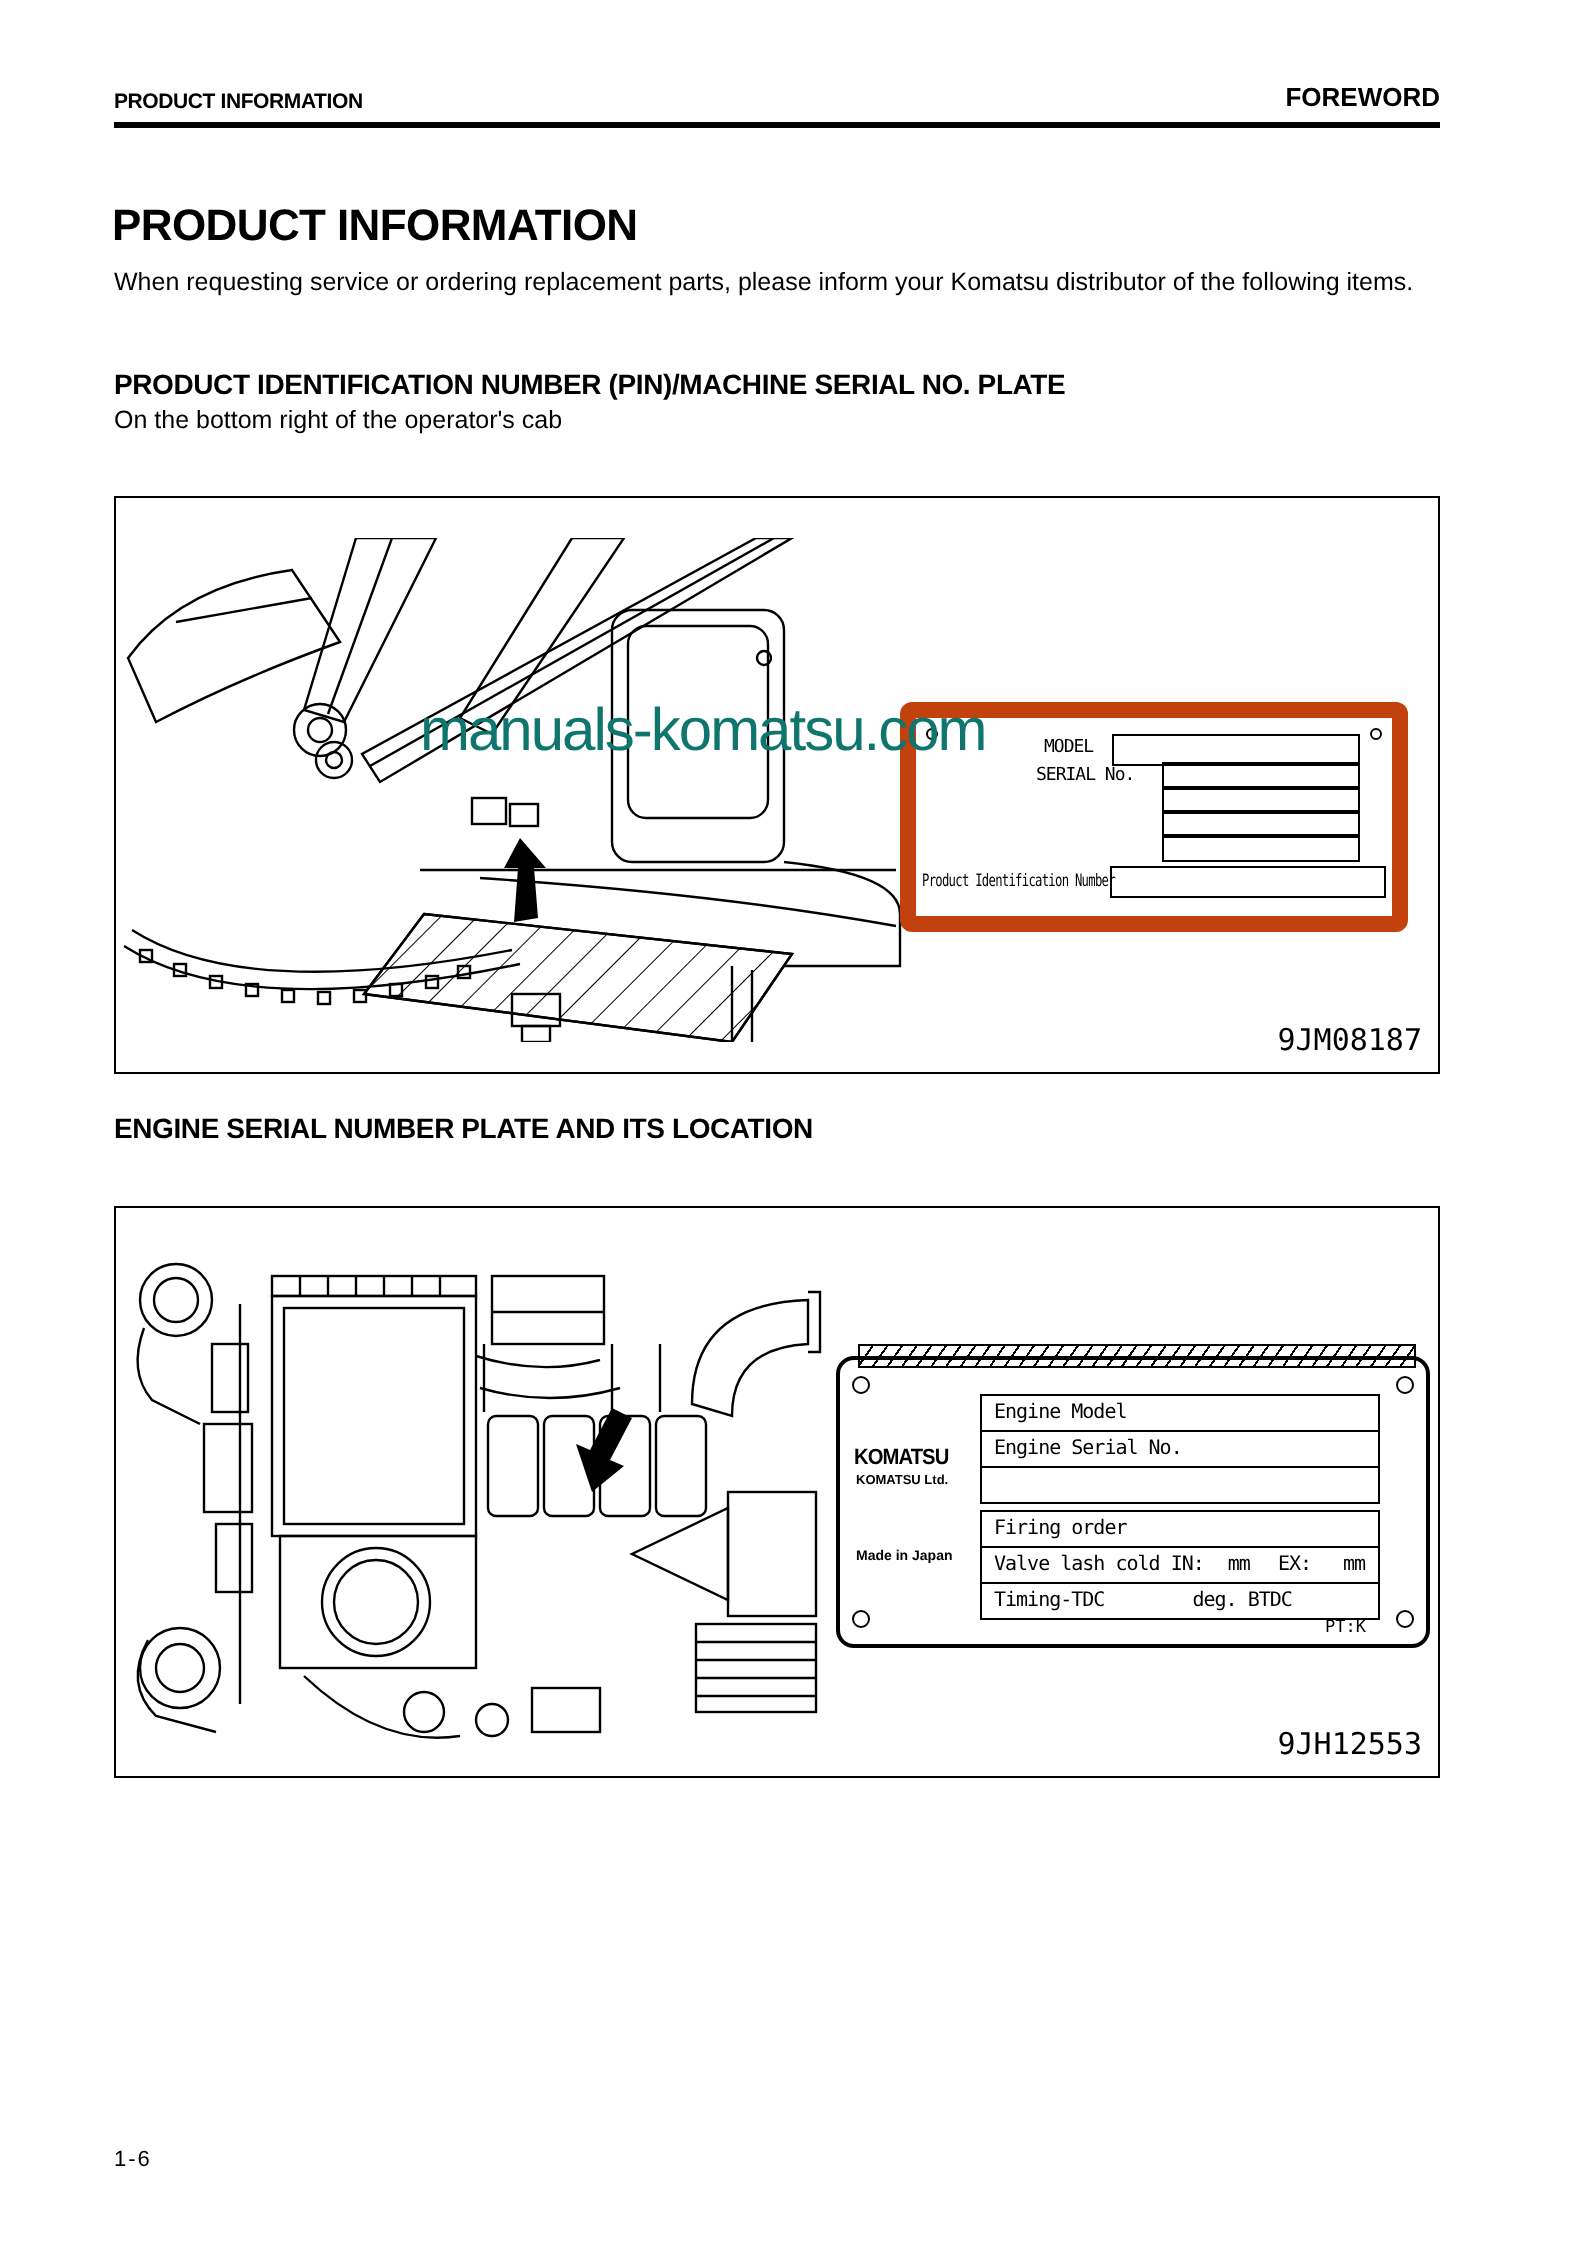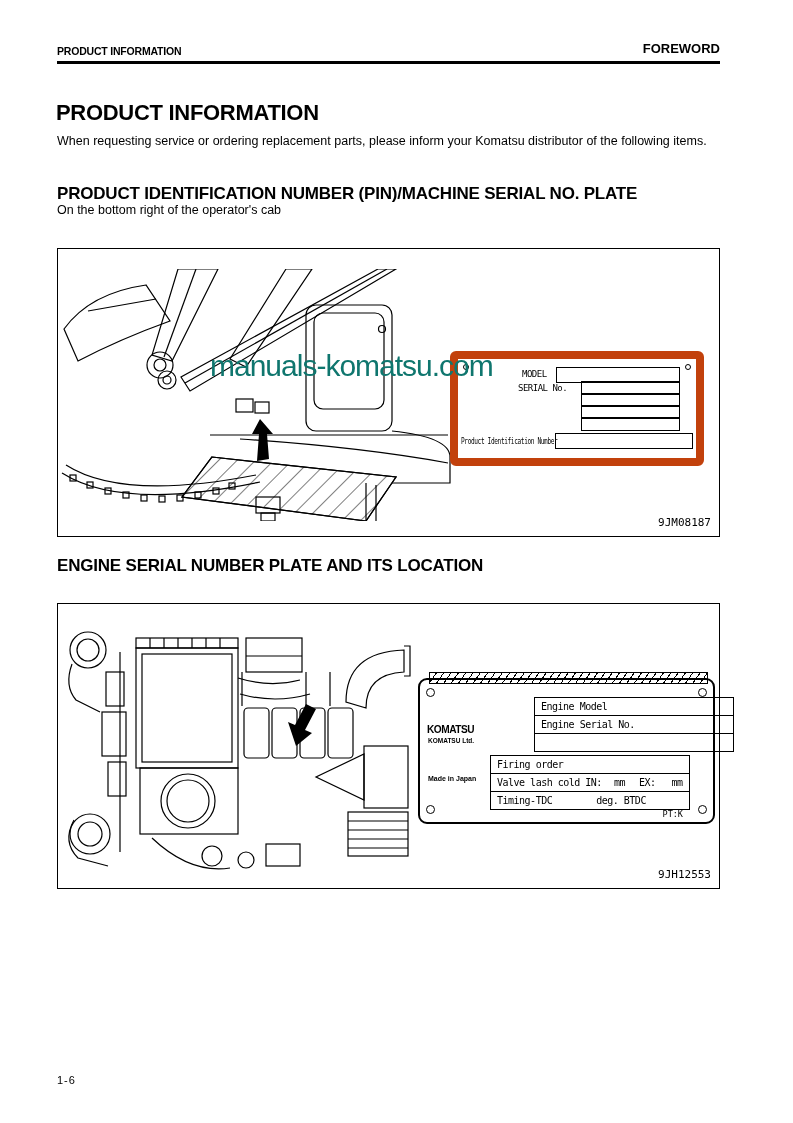--- a/index.html
+++ b/index.html
@@ -7,31 +7,31 @@
         font-family:"Liberation Sans",sans-serif;color:#000;}
 
   
   .hdr-left{position:absolute;left:57px;top:45px;font-size:10.5px;font-weight:bold;letter-spacing:-.2px;}
   .hdr-right{position:absolute;right:73px;top:41px;font-size:13px;font-weight:bold;}
   .hdr-rule{position:absolute;left:57px;right:73px;top:61px;height:3px;background:#000;}
 
   
   .doc-title{position:absolute;left:56px;top:100px;font-size:22px;font-weight:bold;letter-spacing:-.3px;}
   .intro{position:absolute;left:57px;top:130px;width:663px;font-size:12.5px;line-height:22px;text-align:justify;}
-  .sec-h{position:absolute;left:57px;font-size:17px;font-weight:bold;letter-spacing:-.2px;}
+  .sec-h{position:absolute;left:57px;font-size:14px;font-weight:bold;letter-spacing:-.2px;}
   .sec-h1{top:184px;}
   .sec-h2{top:556px;}
   .body-line{position:absolute;left:57px;font-size:12.5px;}
   .bl1{top:203px;}  .bl2{top:222px;}  .bl3{top:578px;}
 
   
   .figure{position:absolute;left:57px;width:661px;border:1px solid #000;background:#fff;}
   .fig1{top:248px;height:287px;}
   .fig2{top:603px;height:284px;}
-  .fig-code{position:absolute;right:8px;bottom:7px;font-family:"DejaVu Sans Mono",monospace;font-size:11px;}
+  .fig-code{position:absolute;right:8px;bottom:7px;font-family:"DejaVu Sans Mono",monospace;font-size:15px;}
   .watermark{position:absolute;left:152px;top:100px;font-size:30px;color:#0f766e;letter-spacing:-1px;z-index:5;}
 
   
   .plate1{position:absolute;left:392px;top:102px;width:238px;height:99px;border:8px solid #c2410c;border-radius:6px;background:transparent;}
   .screw{position:absolute;width:4px;height:4px;border:1px solid #000;border-radius:50%;}
   .p1-label{position:absolute;font-family:"DejaVu Sans Mono",monospace;font-size:9px;letter-spacing:-.5px;white-space:nowrap;}
   .p1-box{position:absolute;border:1px solid #000;}
   .p1-model-label{left:64px;top:10px;}
   .p1-model-box{left:98px;top:8px;width:122px;height:14px;}
   .p1-serial-label{left:60px;top:24px;}
@@ -41,21 +41,21 @@
 
   
   .plate2{position:absolute;left:360px;top:74px;width:293px;height:142px;border:2px solid #000;border-radius:9px;background:#fff;z-index:2;}
   .hatch{position:absolute;left:371px;top:68px;width:277px;height:10px;border:1px solid #000;z-index:3;
          background:repeating-linear-gradient(-55deg,transparent 0 5px,#000 5px 6px);}
   .p2-screw{position:absolute;width:7px;height:7px;border:1px solid #000;border-radius:50%;}
   .p2-brand{position:absolute;left:7px;top:43px;font-size:11px;font-weight:bold;letter-spacing:-.5px;transform:scaleX(.92);transform-origin:left center;}
   .p2-company{position:absolute;left:8px;top:57px;font-size:6.5px;font-weight:bold;}
   .p2-madein{position:absolute;left:8px;top:95px;font-size:7px;font-weight:bold;}
   .p2-table{position:absolute;left:70px;width:198px;border:1px solid #000;}
-  .p2-tableA{top:17px;margin-left:44px;}
+  .p2-tableA{top:17px;}
   .p2-tableB{top:75px;}
   .p2-row{height:17px;border-bottom:1px solid #000;display:flex;align-items:center;padding:0 0 0 6px;
           font-family:"DejaVu Sans Mono",monospace;font-size:10px;letter-spacing:-.5px;white-space:nowrap;}
   .p2-row:last-child{border-bottom:none;}
   .sp14{margin-left:12px;} .sp16{margin-left:14px;} .sp18{margin-left:16px;} .sp44{margin-left:44px;}
   .p2-corner{position:absolute;right:30px;top:129px;font-family:"DejaVu Sans Mono",monospace;font-size:8.5px;}
 
   .page-num{position:absolute;left:57px;top:1074px;font-size:11px;letter-spacing:1px;}
 
   svg{position:absolute;}

